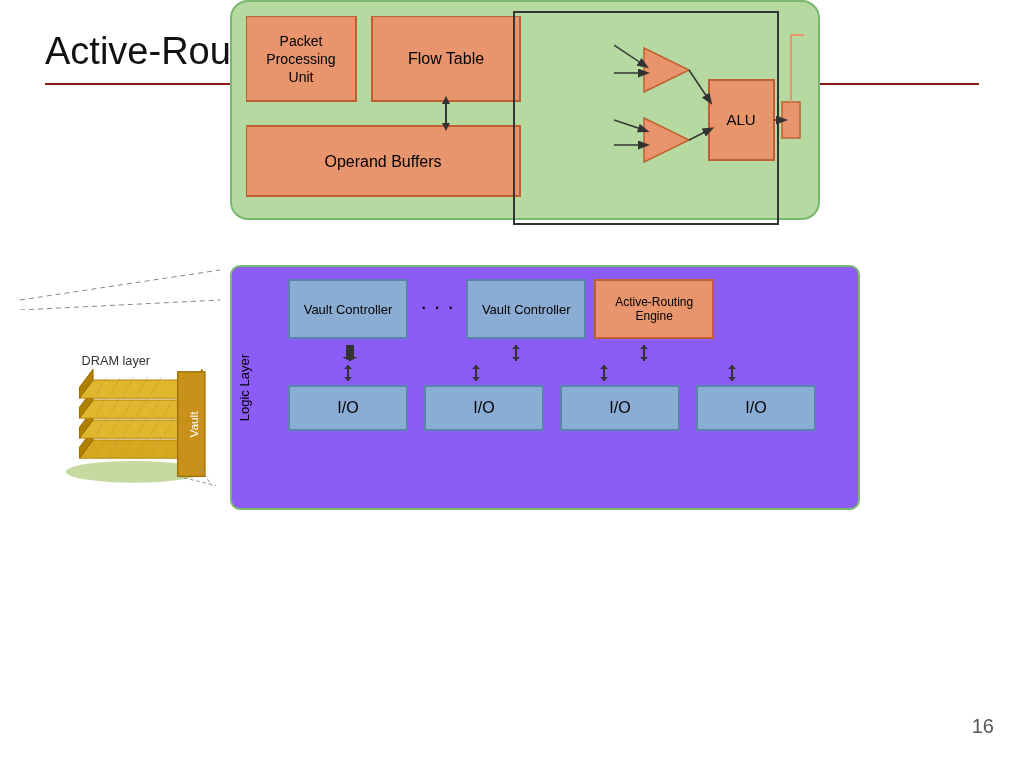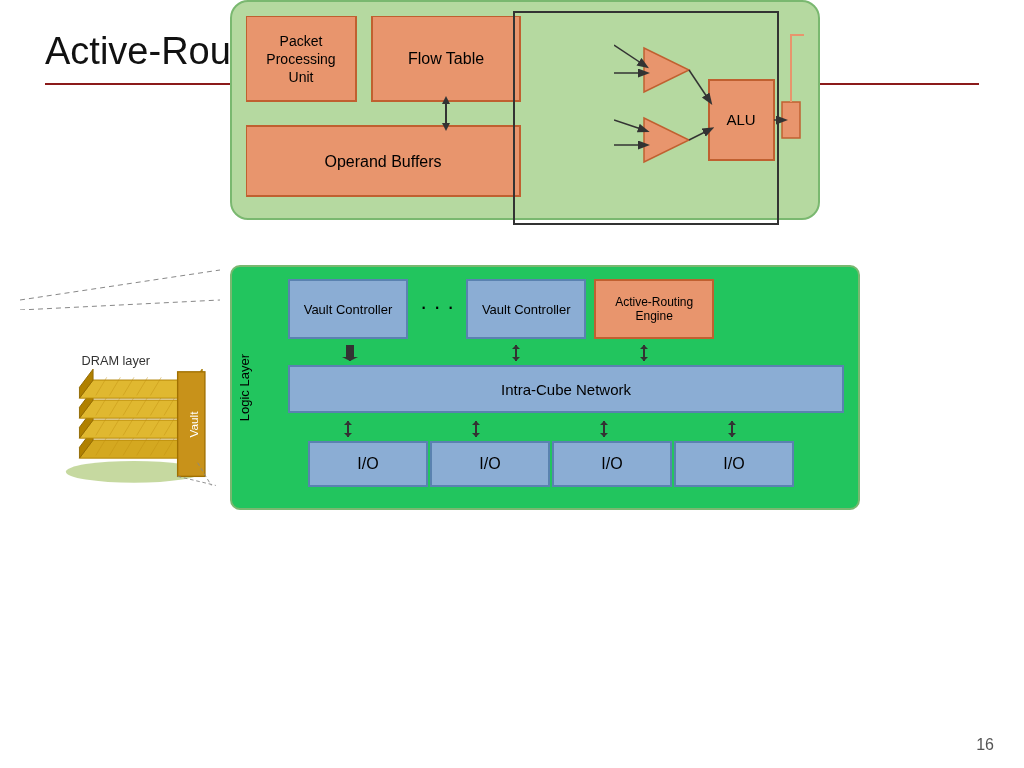--- a/index.html
+++ b/index.html
@@ -69,21 +69,21 @@
     
     .bottom-diagram {
       position: absolute;
       top: 265px;
       left: 230px;
       width: 650px;
       height: 260px;
     }
 
     .logic-layer-outer {
-      background: #22c55e;
+      background: #8b5cf6;
       border-radius: 10px;
       width: 630px;
       height: 245px;
       padding: 12px 14px 12px 40px;
       position: relative;
       border: 2px solid #7ab870;
     }
 
     .vault-ctrl-box {
       background: #8badd4;
@@ -128,22 +128,21 @@
       align-items: center;
       justify-content: center;
       text-align: center;
       font-size: 15px;
       font-family: Arial, sans-serif;
       margin-bottom: 8px;
     }
 
     .ll-bottom-row {
       display: flex;
-      gap: 2px;
-      margin-left: 20px;
+      gap: 16px;
     }
 
     .io-box {
       background: #8badd4;
       border: 2px solid #5a82b0;
       width: 120px;
       height: 46px;
       display: flex;
       align-items: center;
       justify-content: center;
@@ -161,23 +160,23 @@
     }
 
     .dram-stack svg {
       width: 200px;
       height: 200px;
     }
 
     
     .page-number {
       position: absolute;
-      bottom: 14px;
+      bottom: 30px;
       right: 30px;
-      font-size: 16px;
+      font-size: 20px;
       font-family: Arial, sans-serif;
       color: #555;
     }
 
     .top-connector-region {
       position: absolute;
       top: 14px;
       left: 14px;
       width: 290px;
       height: 210px;
@@ -357,23 +356,20 @@
             <polygon points="56,4 60,0 64,4" fill="#333"></polygon>
             <polygon points="56,12 60,16 64,12" fill="#333"></polygon>
           </svg>
           <svg width="120" height="16">
             <line x1="60" y1="0" x2="60" y2="16" stroke="#333" stroke-width="2"></line>
             <polygon points="56,4 60,0 64,4" fill="#333"></polygon>
             <polygon points="56,12 60,16 64,12" fill="#333"></polygon>
           </svg>
         </div>
 
-        <div class="icn-box">
-          <span>Intra-Cube Network</span>
-        </div>
 
         <div style="display:flex;gap:8px;margin-bottom:4px;">
           <svg width="120" height="16">
             <line x1="60" y1="0" x2="60" y2="16" stroke="#333" stroke-width="2"></line>
             <polygon points="56,4 60,0 64,4" fill="#333"></polygon>
             <polygon points="56,12 60,16 64,12" fill="#333"></polygon>
           </svg>
           <svg width="120" height="16">
             <line x1="60" y1="0" x2="60" y2="16" stroke="#333" stroke-width="2"></line>
             <polygon points="56,4 60,0 64,4" fill="#333"></polygon>

